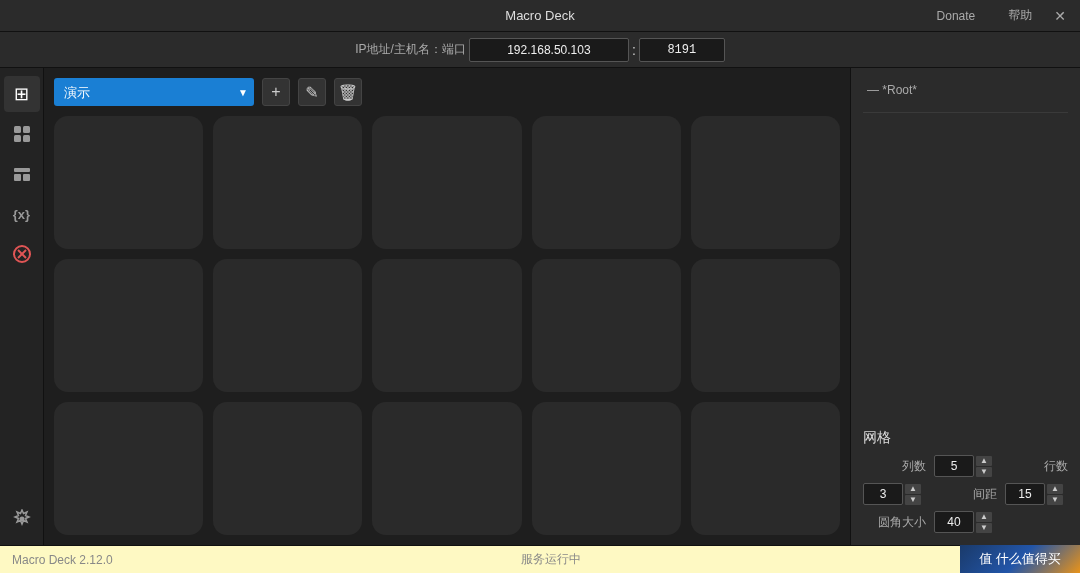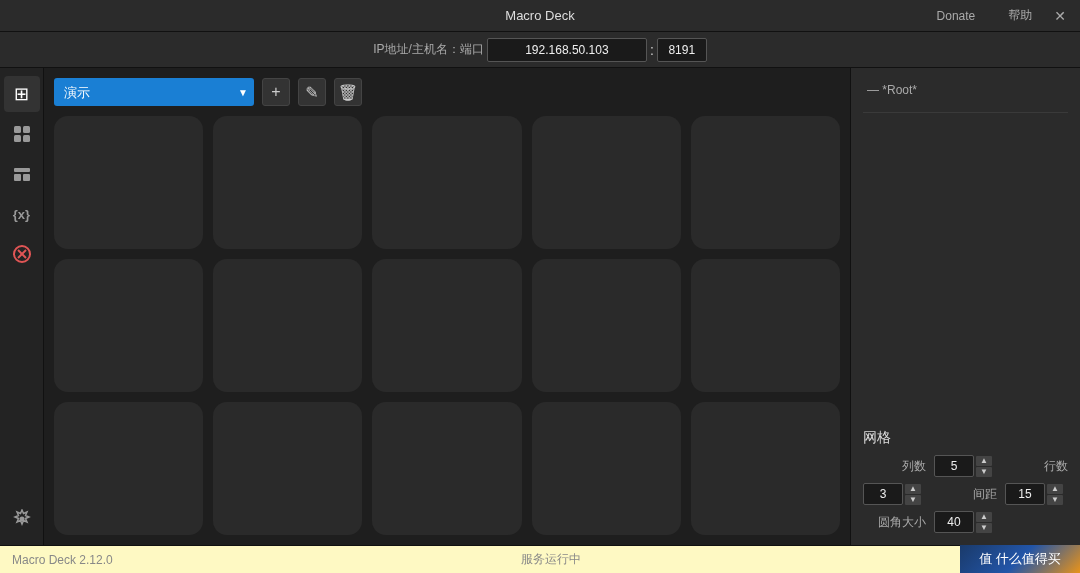--- a/index.html
+++ b/index.html
@@ -73,21 +73,22 @@
       height: 24px;
       border-radius: 2px;
       width: 160px;
       text-align: center;
     }
     .toolbar-colon {
       font-size: 14px;
       color: #ccc;
     }
     .toolbar-port {
-      width: 50px;
+      width: 86px;
+      font-family: Liberation Mono, monospace;
     }
 
     
     #main {
       display: flex;
       height: calc(573px - 32px - 36px - 28px);
     }
 
     
     #sidebar {

